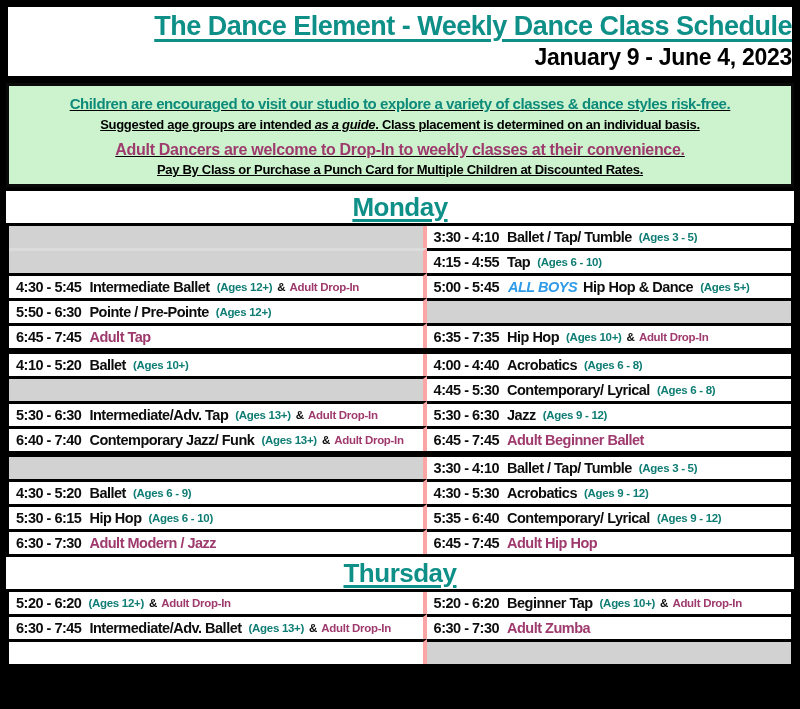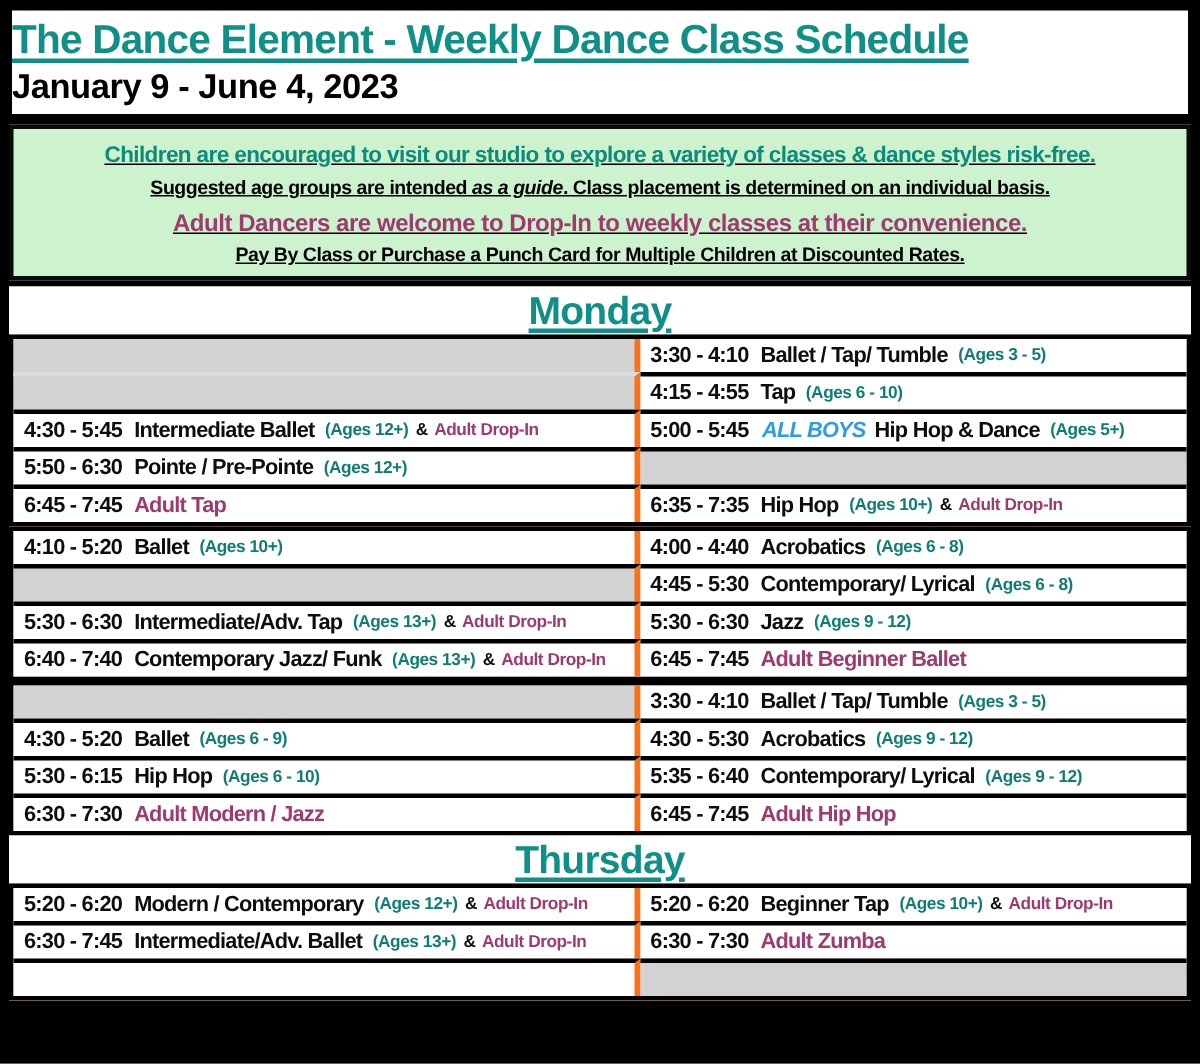--- a/index.html
+++ b/index.html
@@ -12,21 +12,21 @@
     position:relative;
     padding:5px 6px 0 6px;
   }
   .frame-overlay {
     position:absolute; left:0; top:0; width:800px; height:709px;
     border:6px solid #000; pointer-events:none; z-index:10;
   }
   
   .title-box {
     background:#fff; border:2px solid #000;
-    text-align:left; padding:4px 0 6px 0;
+    text-align:right; padding:4px 0 6px 0;
   }
   .page-title {
     color:var(--teal,#0e9088);
     font-size:27px; line-height:30px; letter-spacing:-0.5px;
     text-decoration:underline;
     text-decoration-thickness:3px;
     text-underline-offset:4px;
   }
   .date-range {
     color:#000; font-size:23px; line-height:26px; margin-top:3px;
@@ -50,32 +50,32 @@
   .day-section { background:#fff; }
   .day-header {
     text-align:center;
     color:var(--teal,#0e9088);
     font-size:26px; line-height:32px; height:32px;
     letter-spacing:-0.5px;
     text-decoration:underline;
     text-decoration-thickness:3px;
     text-underline-offset:3px;
   }
-  .day-table { border:3px solid #000; background:#f9a8d4; }
+  .day-table { border:3px solid #000; background:#ef4444; }
   .t-row { display:flex; }
   .t-cell {
     height:25px;
     border-top:3px solid #000;
     display:flex; align-items:center;
     padding-left:7px;
     white-space:nowrap; overflow:hidden;
     background:#fff;
   }
   .t-row:first-child .t-cell { height:22px; border-top:none; }
-  .t-cell.left  { width:53.4%; border-right:4px solid #f97316;text-align:center; }
+  .t-cell.left  { width:53.4%; border-right:4px solid #fca5a5;text-align:center; }
   .t-cell.right { flex:1; }
   .t-cell.empty { background:var(--empty_gray,#d2d2d2); padding-left:0; }
   .t-cell.light-top { border-top-color:#dcdcdc; }
   .t-time { font-size:14.5px; letter-spacing:-0.5px; color:#0d0d0d; }
   .t-name { font-size:14.5px; letter-spacing:-0.5px; color:#0d0d0d; margin-left:8px; }
   .t-name.adult { color:var(--plum,#9e3a6d); }
   .t-boys { font-size:14.5px; letter-spacing:-0.5px; color:var(--blue,#2e9ae8); margin-left:9px;font-style:italic; }
   .t-boys + .t-name { margin-left:6px; }
   .t-ages { font-size:11.5px; letter-spacing:-0.3px; color:var(--ages_teal,#0f7d74); margin-left:7px; }
   .t-amp  { font-size:11.5px; color:#0d0d0d; margin-left:5px; }
@@ -250,21 +250,20 @@
           </div>
         </div>
       </div>
     </section>
     <section class="day-section">
       <div class="day-header">Thursday</div>
       <div class="day-table">
         <div class="t-row">
           <div class="t-cell left">
             <span class="t-time">5:20 - 6:20</span>
-            <span class="t-name">Modern / Contemporary</span>
             <span class="t-ages">(Ages 12+)</span>
             <span class="t-amp">&amp;</span>
             <span class="t-drop">Adult Drop-In</span>
           </div>
           <div class="t-cell right">
             <span class="t-time">5:20 - 6:20</span>
             <span class="t-name">Beginner Tap</span>
             <span class="t-ages">(Ages 10+)</span>
             <span class="t-amp">&amp;</span>
             <span class="t-drop">Adult Drop-In</span>

